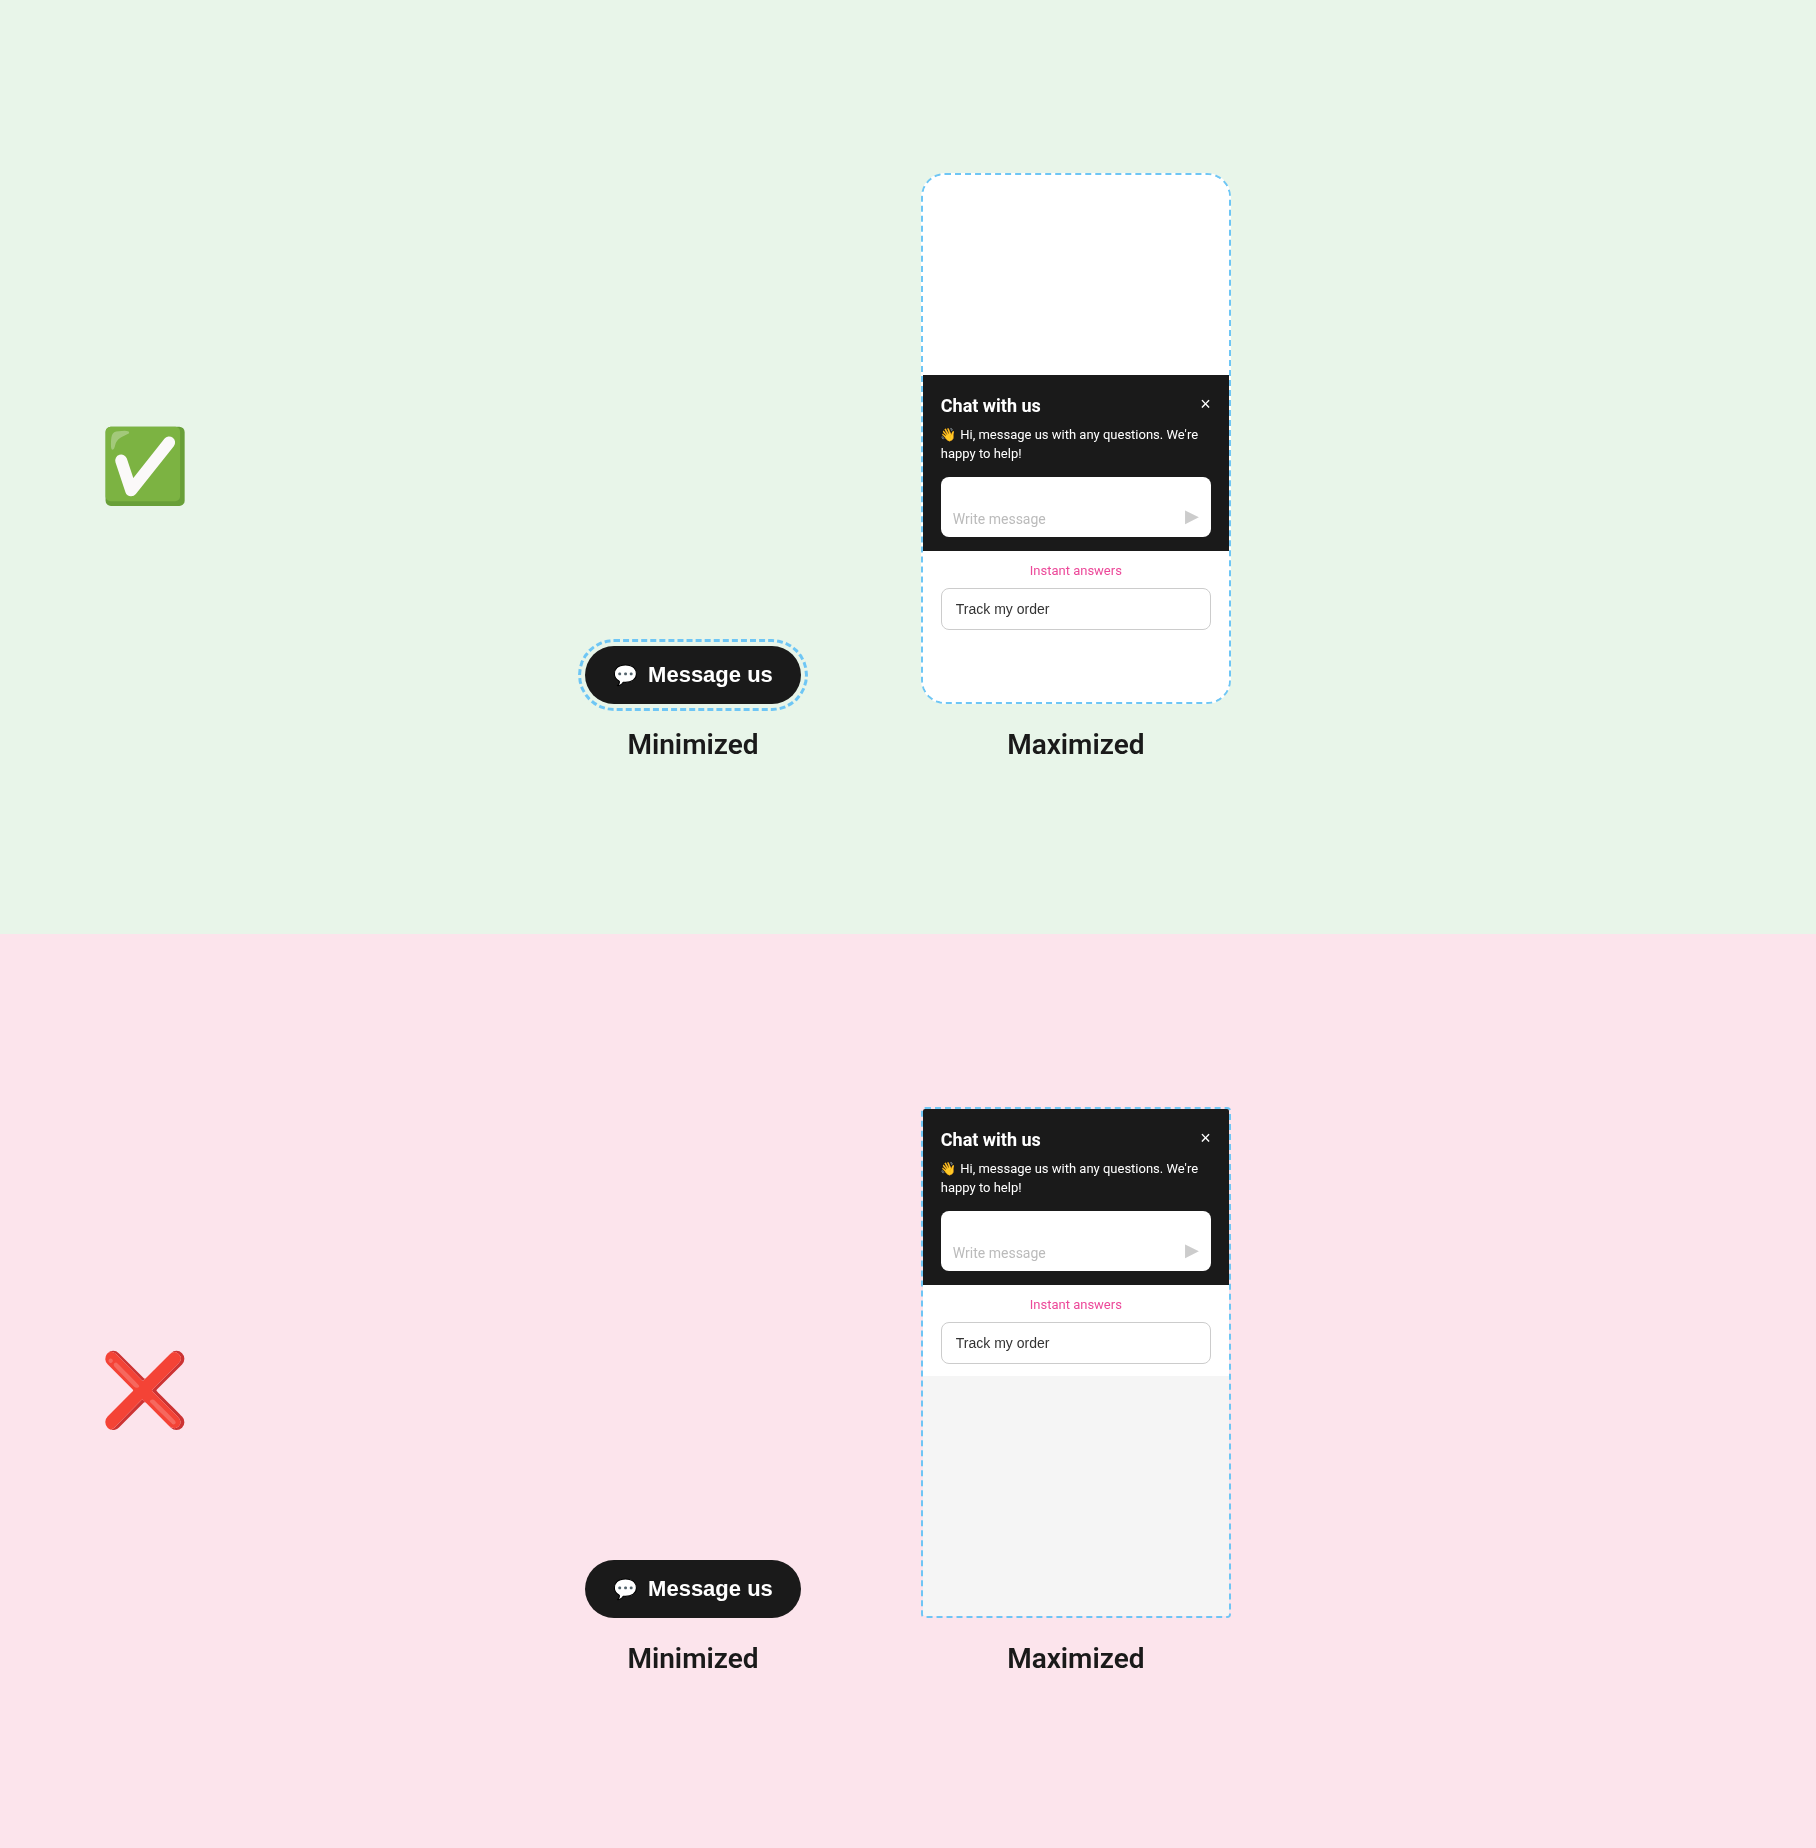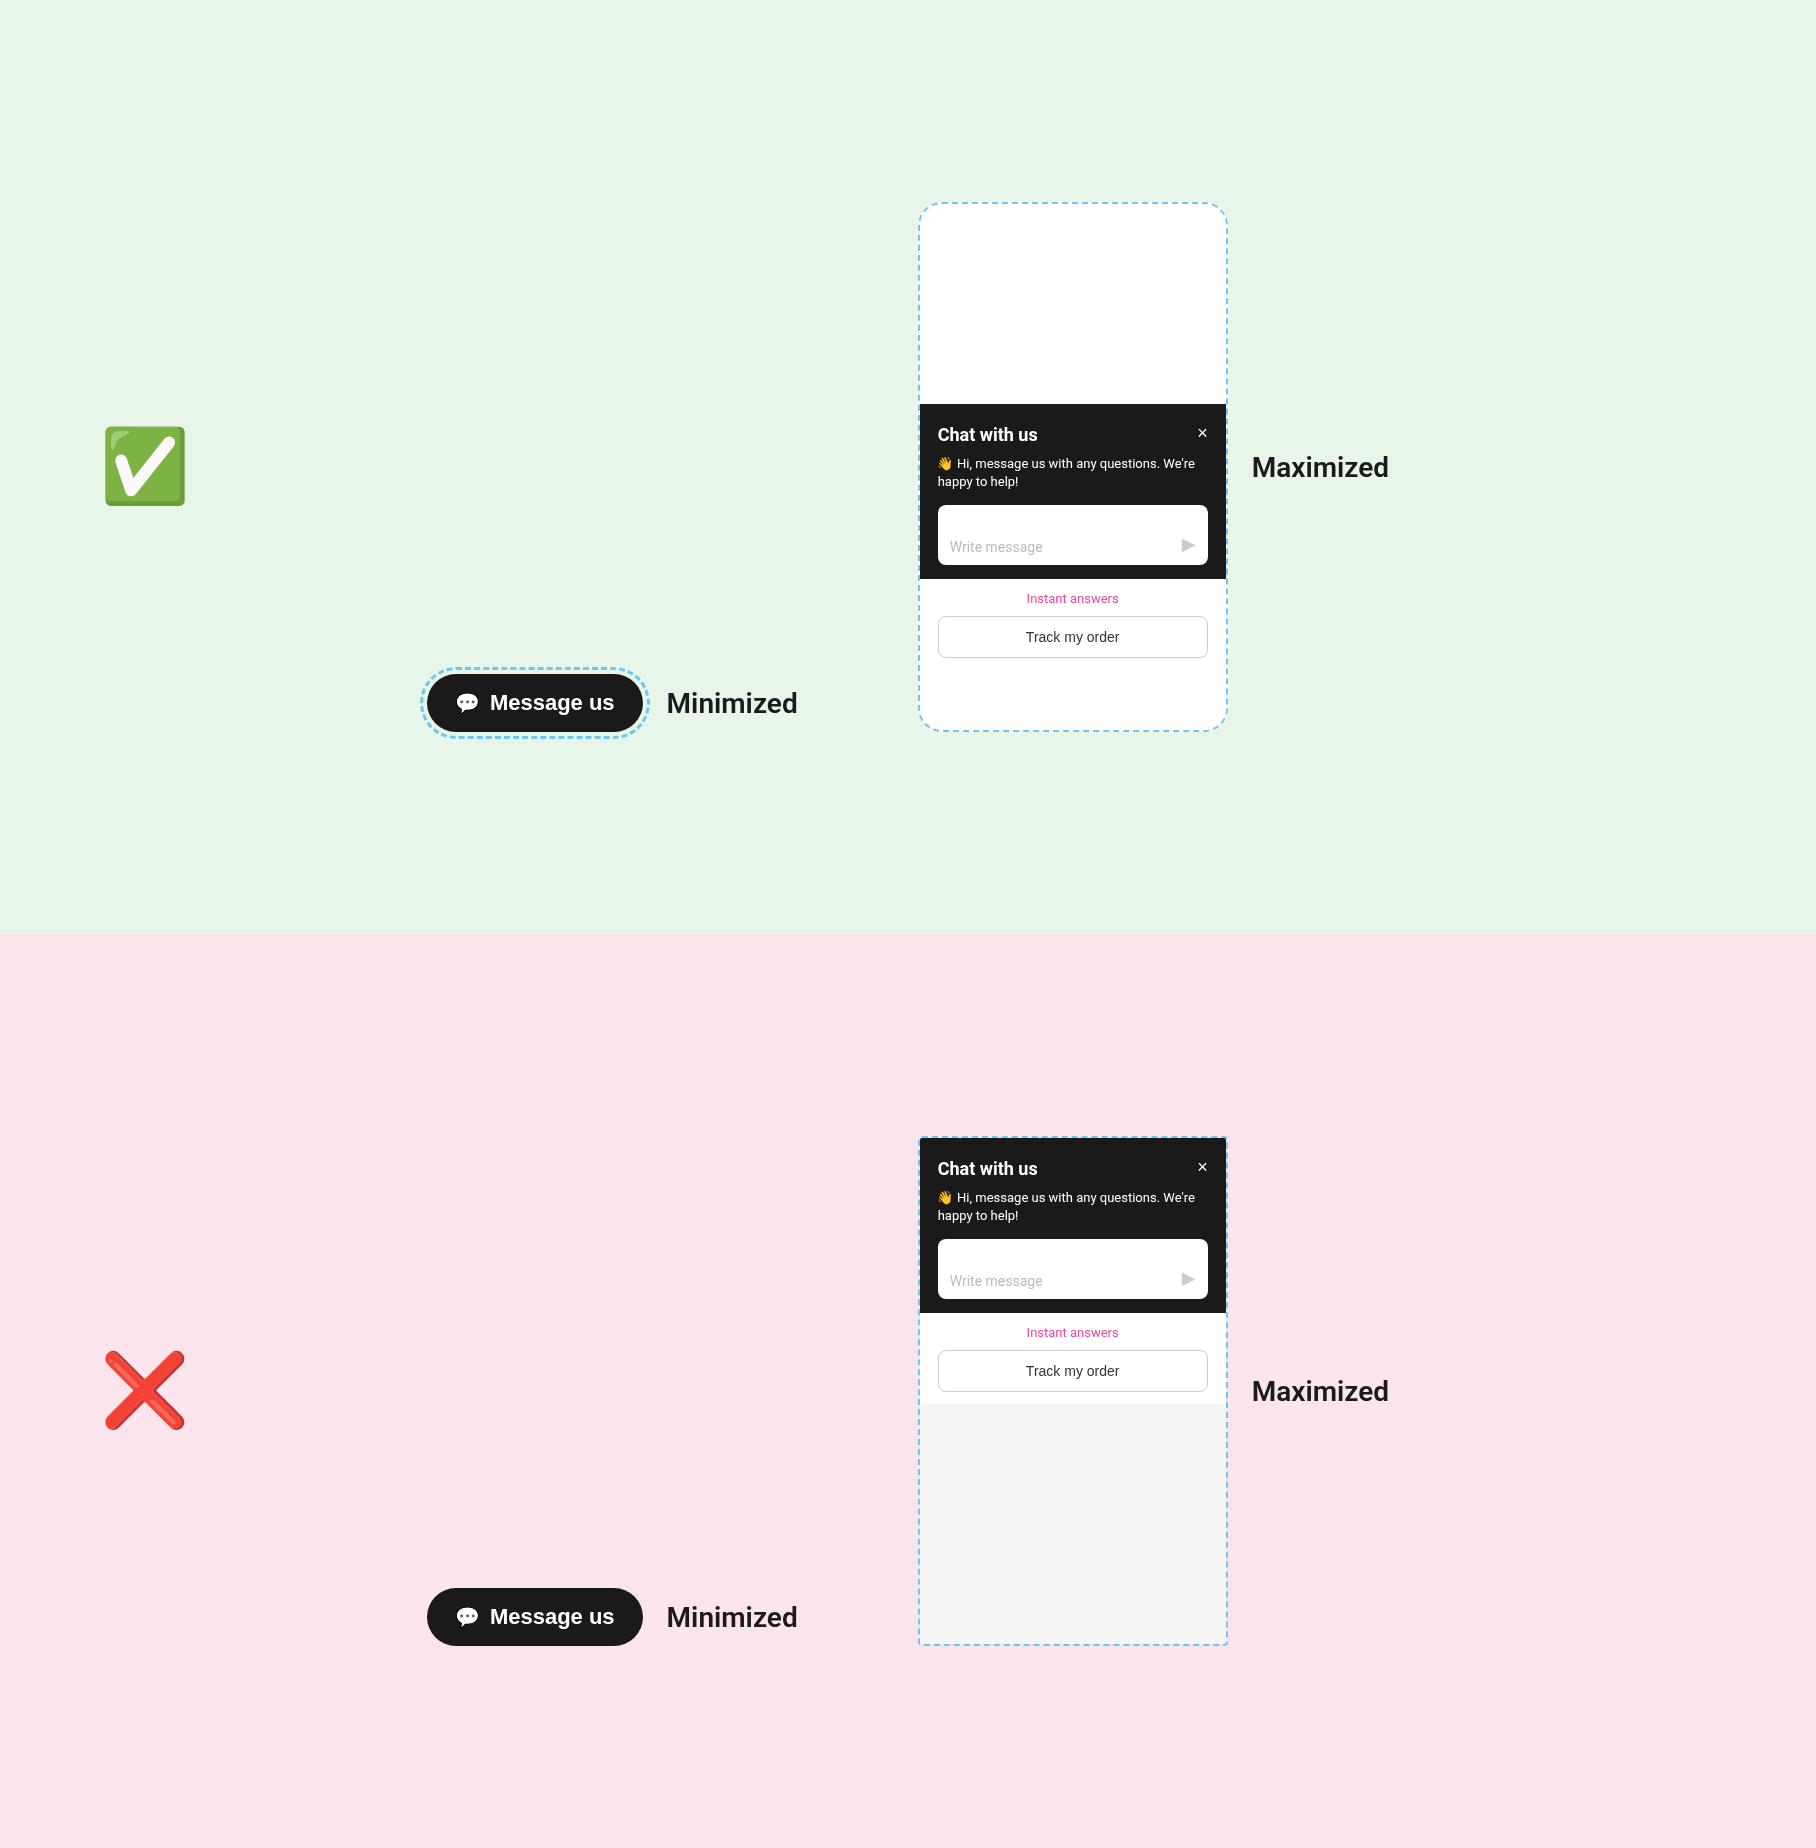--- a/index.html
+++ b/index.html
@@ -43,20 +43,21 @@
     }
 
     .section-content {
       display: flex;
       gap: 120px;
       align-items: flex-end;
     }
 
     .variant {
       display: flex;
+      flex-direction: column;
       align-items: center;
       gap: 24px;
     }
 
     .variant-label {
       font-size: 28px;
       font-weight: 600;
       color: #1a1a1a;
       text-align: center;
     }
@@ -189,21 +190,21 @@
     }
 
     .track-order-btn {
       width: 100%;
       background: white;
       border: 1.5px solid #ccc;
       border-radius: 8px;
       padding: 12px 14px;
       font-size: 14px;
       color: #333;
-      text-align: center;
+      text-align: left;
       cursor: pointer;
     }
 
     
     .bad-phone-frame {
       width: 310px;
       border-radius: 0;
       overflow: hidden;
       border: 2px dashed #6ec6f5;
       display: flex;

